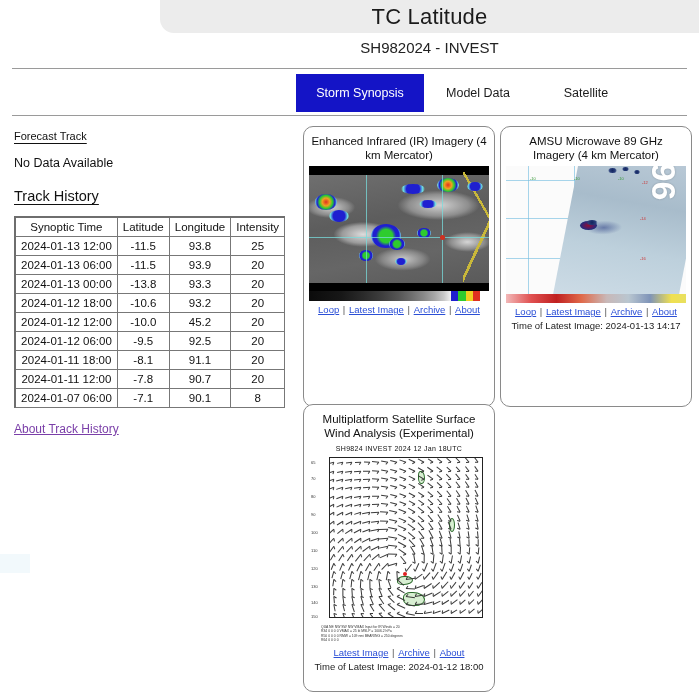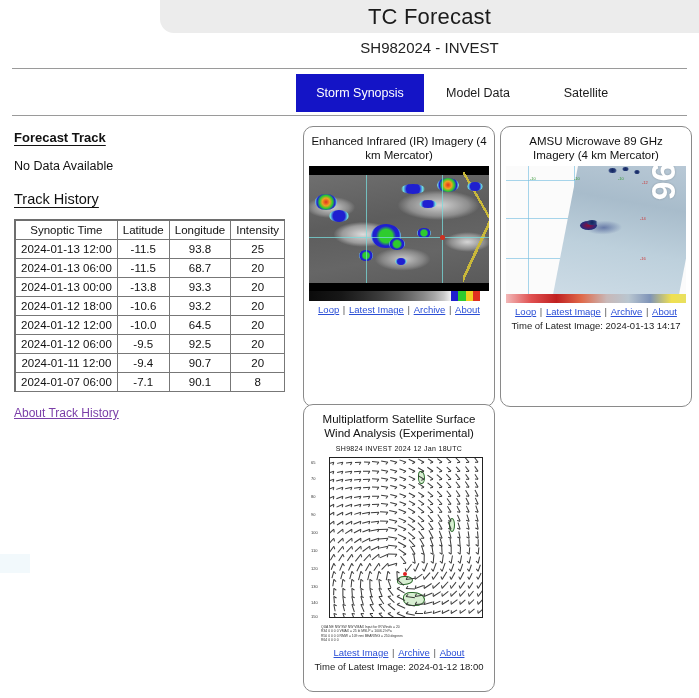--- a/index.html
+++ b/index.html
@@ -42,22 +42,22 @@
     display:flex; align-items:center; justify-content:center;
     font-size:12.5px; color:#1b1b1b; padding:0 14px; min-width:60px;
     cursor:pointer; white-space:nowrap;
   }
   .tab.active { background:#1414c6; color:#ffffff; width:128px; }
   .tab.plain  { width:108px; }
 
   
   .left-col { position:absolute; left:14px; top:130px; width:270px; }
   .sec-head {
-    font-size:13px; color:#111; text-decoration:underline;
-    text-underline-offset:3px; margin:0 0 14px 0; font-weight:700;
+    font-size:11px; color:#111; text-decoration:underline;
+    text-underline-offset:3px; margin:0 0 14px 0; font-weight:400;
   }
   .nodata { font-size:12.5px; color:#111; margin:0 0 18px 0; }
   .sec-head2 {
     font-size:14.5px; color:#111; text-decoration:underline;
     text-underline-offset:3px; margin:0 0 12px 0; font-weight:400;
   }
   table.track {
     border-collapse:separate; border-spacing:0;
     border-left:2px solid #6e6e6e; border-top:2px solid #6e6e6e;
     font-size:11.5px; color:#111; background:#fff;
@@ -199,21 +199,21 @@
     border-radius:50%;
   }
   .barb { position:absolute; background:#3a3a3a; height:.7px; transform-origin:left center; }
 </style>
 </head>
 <body>
 
 <div id="root">
 
   <div class="header-band"></div>
-  <div class="app-title">TC Forecast</div>
+  <div class="app-title">TC Latitude</div>
   <div class="storm-id">SH982024 - INVEST</div>
   <div class="rule-top"></div>
   <div class="rule-bottom"></div>
 
   <div class="tabs">
     <div class="tab active">Storm Synopsis</div>
     <div class="tab plain">Model Data</div>
     <div class="tab plain">Satellite</div>
   </div>
 
@@ -234,50 +234,56 @@
       <tbody>
         <tr>
           <td class="time">2024-01-13 12:00</td>
           <td>-11.5</td>
           <td>93.8</td>
           <td>25</td>
         </tr>
         <tr>
           <td class="time">2024-01-13 06:00</td>
           <td>-11.5</td>
-          <td>68.7</td>
+          <td>93.9</td>
           <td>20</td>
         </tr>
         <tr>
           <td class="time">2024-01-13 00:00</td>
           <td>-13.8</td>
           <td>93.3</td>
           <td>20</td>
         </tr>
         <tr>
           <td class="time">2024-01-12 18:00</td>
           <td>-10.6</td>
           <td>93.2</td>
           <td>20</td>
         </tr>
         <tr>
           <td class="time">2024-01-12 12:00</td>
           <td>-10.0</td>
-          <td>64.5</td>
+          <td>45.2</td>
           <td>20</td>
         </tr>
         <tr>
           <td class="time">2024-01-12 06:00</td>
           <td>-9.5</td>
           <td>92.5</td>
           <td>20</td>
         </tr>
         <tr>
+          <td class="time">2024-01-11 18:00</td>
+          <td>-8.1</td>
+          <td>91.1</td>
+          <td>20</td>
+        </tr>
+        <tr>
           <td class="time">2024-01-11 12:00</td>
-          <td>-9.4</td>
+          <td>-7.8</td>
           <td>90.7</td>
           <td>20</td>
         </tr>
         <tr>
           <td class="time">2024-01-07 06:00</td>
           <td>-7.1</td>
           <td>90.1</td>
           <td>8</td>
         </tr>
       </tbody>

